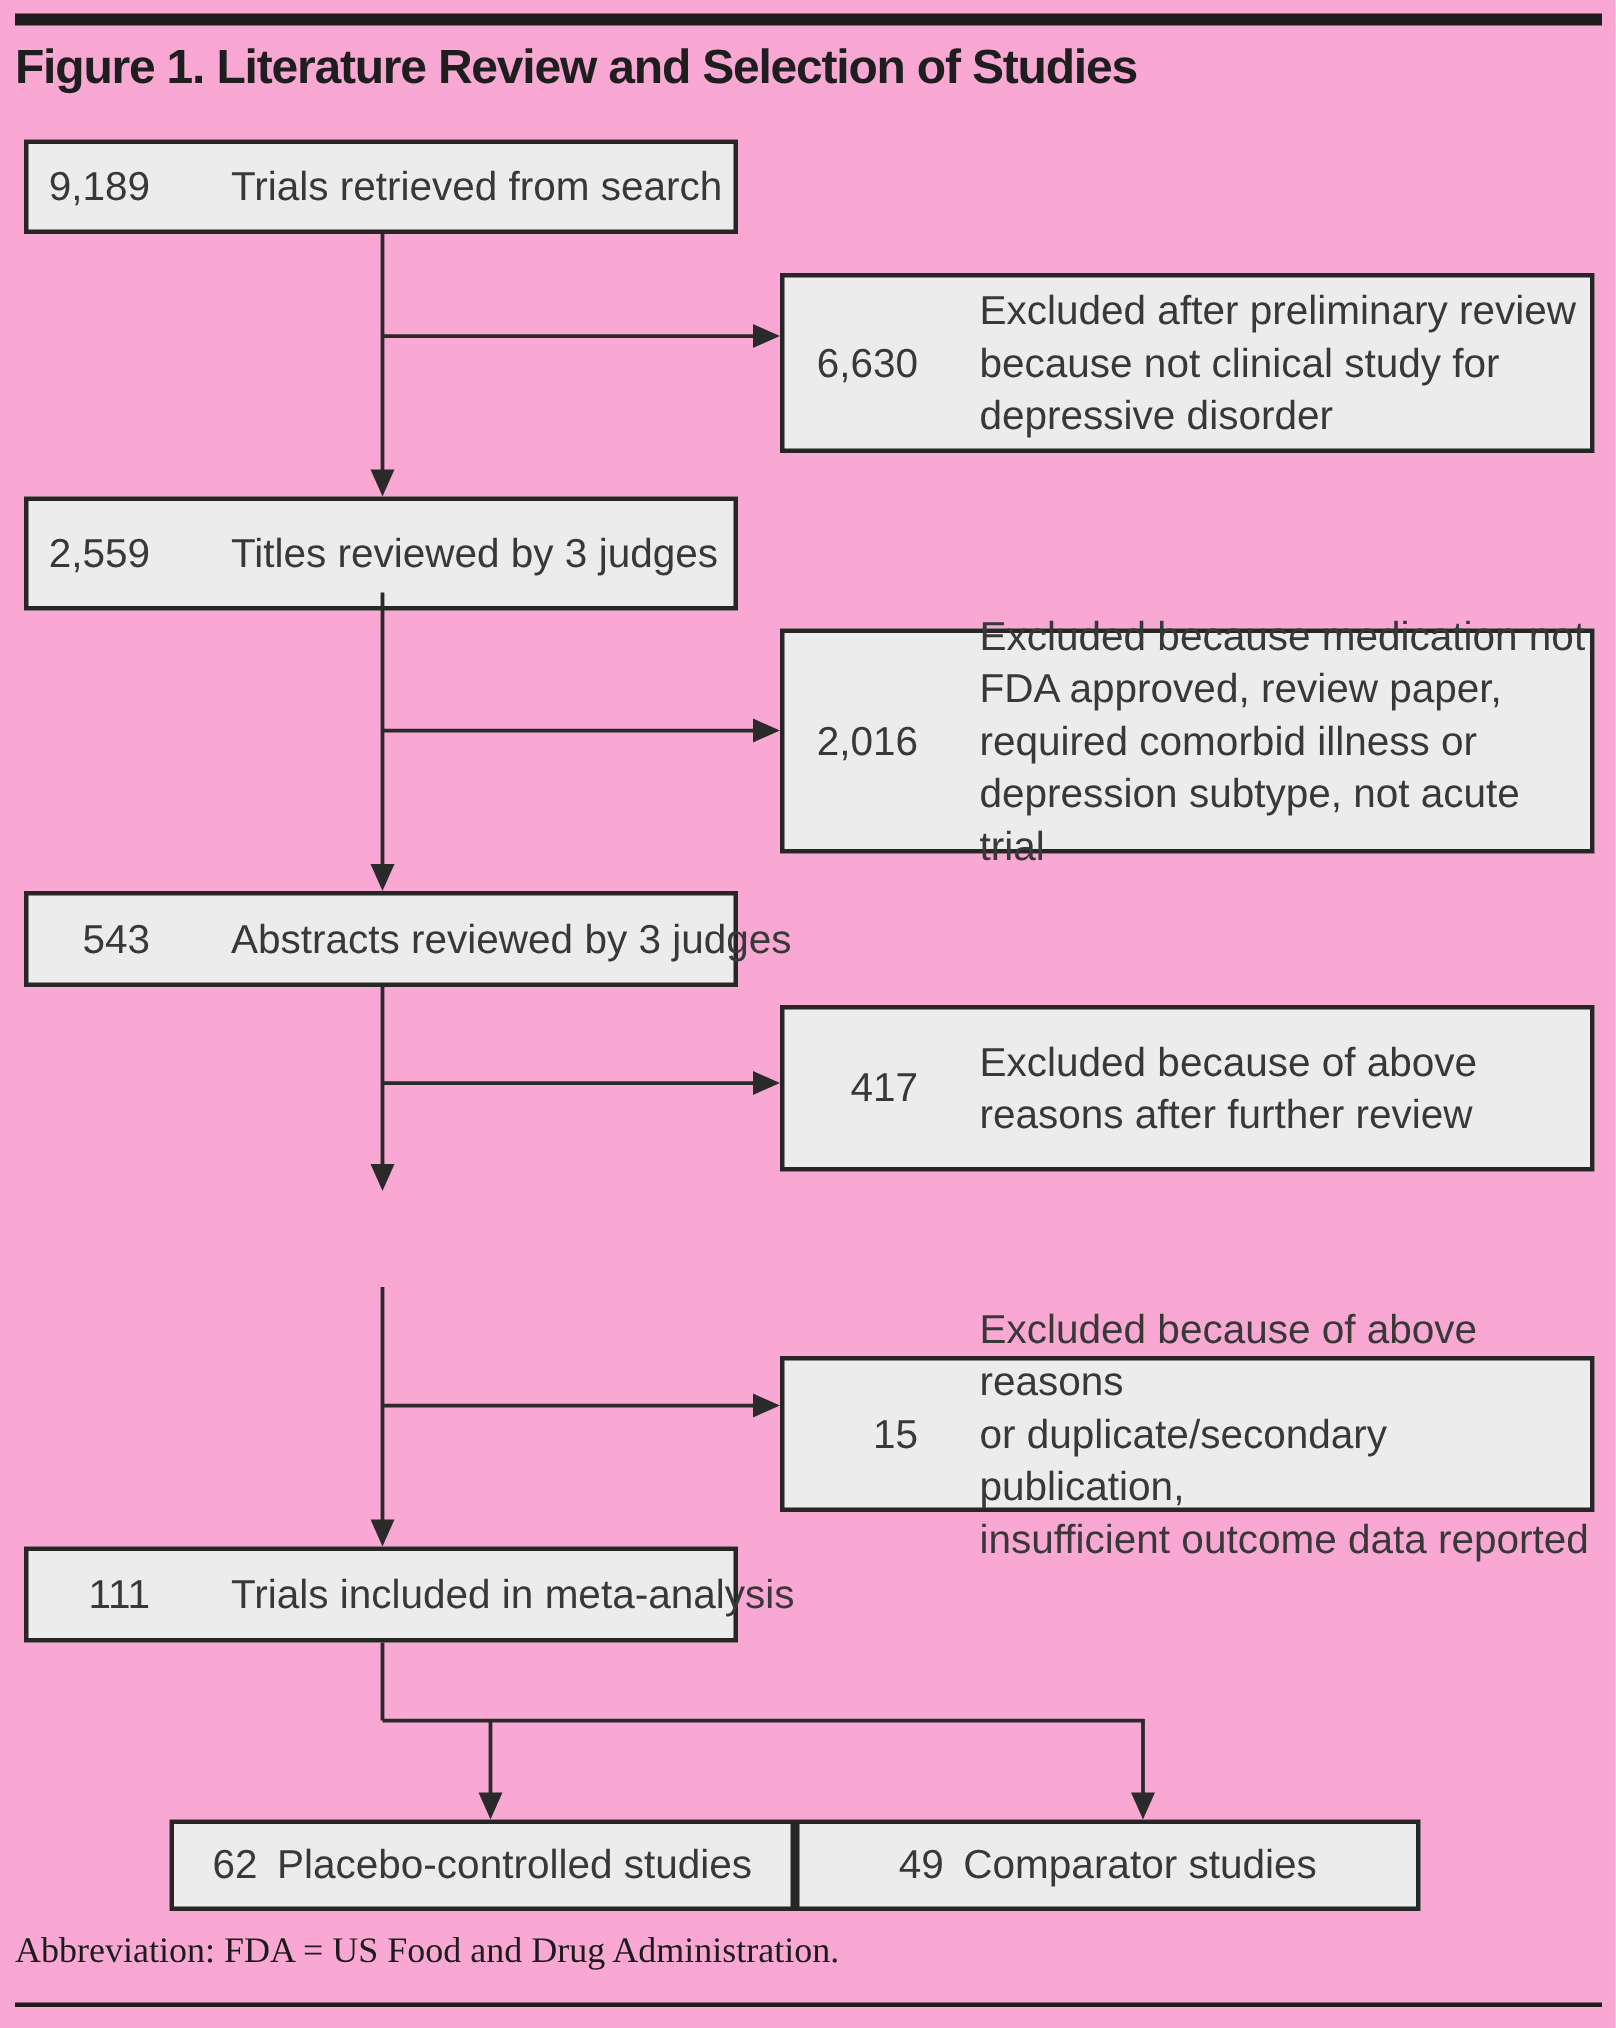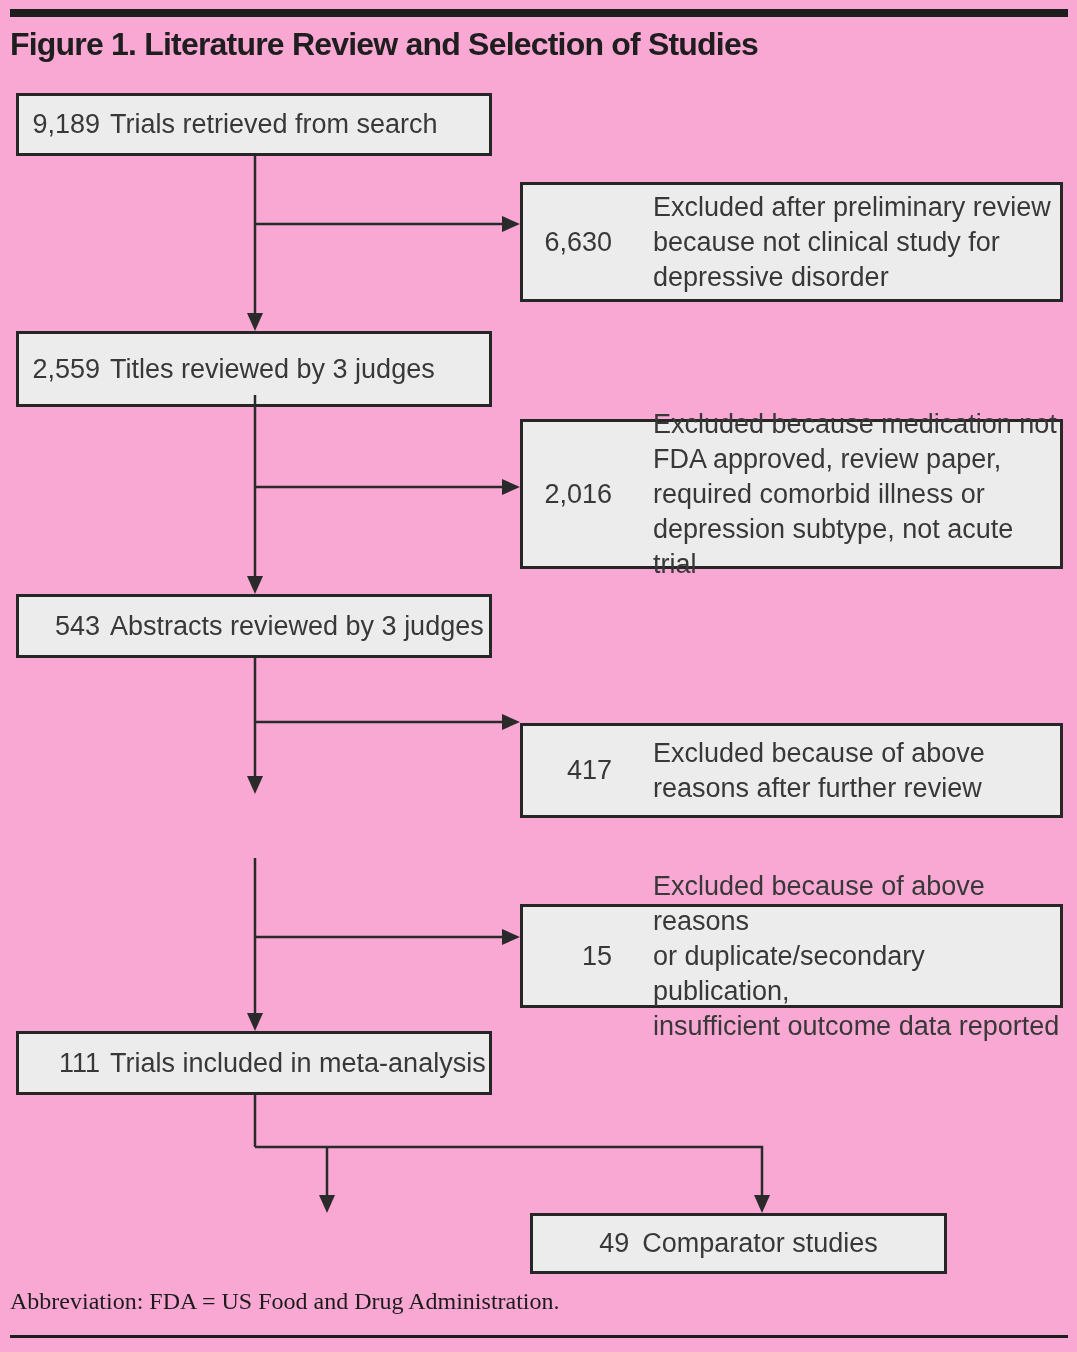--- a/index.html
+++ b/index.html
@@ -31,21 +31,21 @@
     display:flex;
     align-items:center;
     color:#383838;
     font-size:27px;
   }
   .box .row{
     display:flex;
     align-items:center;
     gap:32px;
   }
-  .main{left:16px;width:476px;}
+  .main{left:16px;width:476px;gap:44px;}
   .main .num{
     flex:0 0 81px;width:81px;text-align:right;white-space:nowrap;
   }
   .main .lbl{margin-left:10px;white-space:nowrap;}
   .excl{left:520px;width:543px;}
   .excl .num{
     flex:0 0 89px;width:89px;text-align:right;white-space:nowrap;
     line-height:35px;
   }
   .excl .lbl{
@@ -113,37 +113,41 @@
   <div class="box excl" style="top:419px;height:150px">
     <div class="row">
       <span class="num">2,016</span>
       <span class="lbl">Excluded because medication not
 FDA approved, review paper,
 required comorbid illness or
 depression subtype, not acute trial</span>
     </div>
   </div>
 
-  <div class="box excl" style="top:723px;height:95px">
+  <div class="box excl" style="top:670px;height:111px">
     <div class="row">
       <span class="num">417</span>
       <span class="lbl">Excluded because of above
 reasons after further review</span>
     </div>
   </div>
 
   <div class="box excl" style="top:904px;height:104px">
     <div class="row">
       <span class="num">15</span>
       <span class="lbl">Excluded because of above reasons
 or duplicate/secondary publication,
 insufficient outcome data reported</span>
     </div>
   </div>
 
+  <div class="box outcome" style="left:113px">
+    <span class="num">62</span>
+    <span class="lbl">Placebo-controlled studies</span>
+  </div>
 
   <div class="box outcome" style="left:530px">
     <span class="num">49</span>
     <span class="lbl">Comparator studies</span>
   </div>
 
   <svg id="connectors" viewBox="0 0 1077 1352" xmlns="http://www.w3.org/2000/svg">
 
     <line x1="255" y1="156" x2="255" y2="314"></line>
     <polygon points="247,313 263,313 255,331"></polygon>

